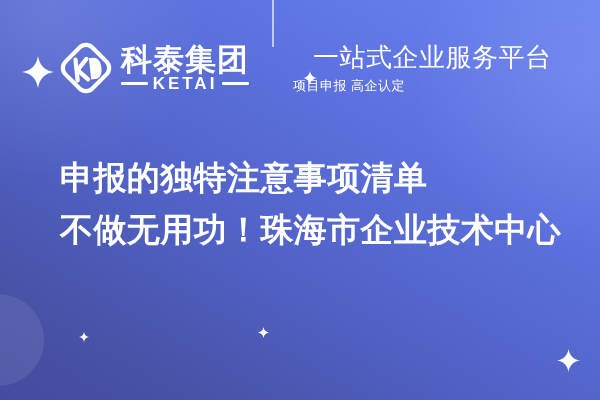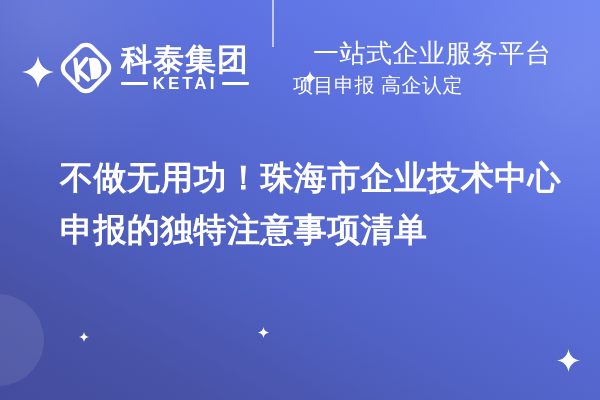--- a/index.html
+++ b/index.html
@@ -139,21 +139,21 @@
     color: #ffffff;
     font-size: 26px;
     line-height: 1.05;
     letter-spacing: 0.5px;
     white-space: nowrap;
     margin-left: 20px;
   }
 
   .slogan-sub {
     color: #ffffff;
-    font-size: 20px;
+    font-size: 13px;
     line-height: 1.05;
     margin-top: 8px;
     letter-spacing: 0.5px;
     white-space: nowrap;
   }
 
   
   .headline {
     position: absolute;
     left: 60px;
@@ -219,22 +219,22 @@
 
     <div class="sparkle sparkle-header-mid">
       <svg width="14" height="14" viewBox="0 0 32 32" aria-hidden="true">
         <path d="M16 0 C17.6 9.4 22.6 14.4 32 16 C22.6 17.6 17.6 22.6 16 32 C14.4 22.6 9.4 17.6 0 16 C9.4 14.4 14.4 9.4 16 0 Z" fill="#ffffff"></path>
       </svg>
     </div>
 
   </div>
 
   <div class="headline">
+    <span class="headline-line">申报的独特注意事项清单</span>
     <span class="headline-line">不做无用功！珠海市企业技术中心</span>
-    <span class="headline-line">申报的独特注意事项清单</span>
   </div>
 
   <div class="sparkle sparkle-bottom-a">
     <svg width="10" height="10" viewBox="0 0 32 32" aria-hidden="true">
       <path d="M16 0 C17.6 9.4 22.6 14.4 32 16 C22.6 17.6 17.6 22.6 16 32 C14.4 22.6 9.4 17.6 0 16 C9.4 14.4 14.4 9.4 16 0 Z" fill="#ffffff"></path>
     </svg>
   </div>
 
   <div class="sparkle sparkle-bottom-b">
     <svg width="11" height="11" viewBox="0 0 32 32" aria-hidden="true">

